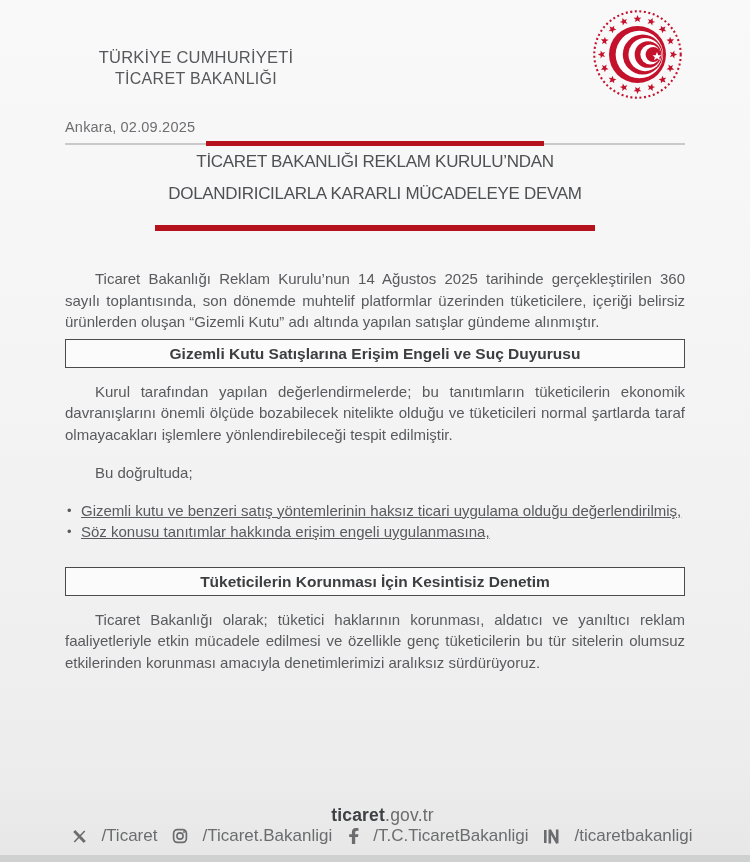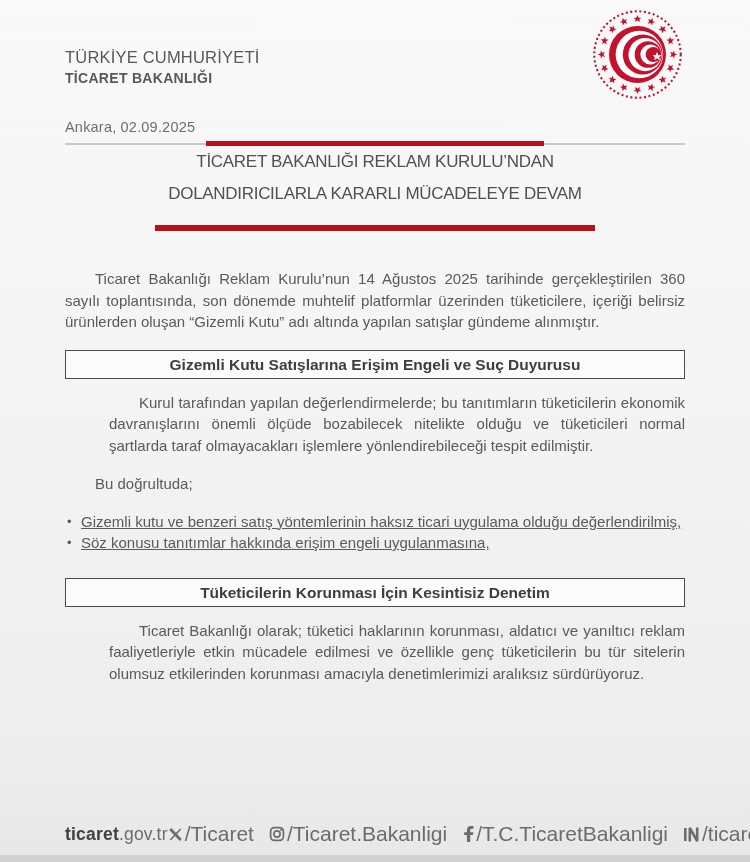--- a/index.html
+++ b/index.html
@@ -9,48 +9,48 @@
     width:750px; height:862px;
     margin:0 auto;
     padding:0 65px;
     font-family:"Liberation Sans","DejaVu Sans",sans-serif;
     color:#595a5d;
     background:linear-gradient(180deg,#f9f9f9 0%,#f4f4f4 45%,#ededed 88%,#e7e7e7 100%);
     overflow:hidden;
   }
   
   .header { display:flex; align-items:center; justify-content:space-between; padding-top:12px; height:96px; }
-  .org-block { width:262px; text-align:left; color:#57585b; line-height:21px; letter-spacing:.2px;margin-top:28px; }
+  .org-block { width:262px; text-align:center; color:#57585b; line-height:21px; letter-spacing:.2px;margin-top:28px; }
   .org-line1 { font-size:16.5px; font-weight:400; }
-  .org-line2 { font-size:14px; font-weight:700; letter-spacing:.3px; }
+  .org-line2 { font-size:16px; font-weight:400; letter-spacing:.3px; }
   .logo-wrap { width:95px; height:95px; flex:0 0 auto; }
   
   .dateline { margin-top:23px; font-size:14.5px; color:#6d6e71; letter-spacing:.2px; }
   .divider { position:relative; margin-top:6px; height:5px; }
   .divider .gray { position:absolute; left:0; right:0; top:1.5px; height:2px; background:#c9cacb; }
   .divider .red  { position:absolute; left:50%; transform:translateX(-50%); top:0; width:338px; height:5px; background:#b5121d; }
   
   .title { text-align:center; font-size:17px; line-height:32px; font-weight:400; color:#4f5053; letter-spacing:-.3px; }
   .headline { margin-top:25px; text-align:center; font-size:25px; line-height:31px; font-weight:700; color:#3d3e40; letter-spacing:-.3px; }
   .red-bar { margin:15px auto 0; width:440px; height:6px; background:#b5121d; }
   
   .para { margin-top:37px; font-size:15px; line-height:21.5px; text-align:justify; text-indent:30px; color:#595a5d; }
-  .para.tight { margin-top:13px;margin-left:44px; }
+  .para.tight { margin-top:13px; }
   .lead-in { margin-top:17px; font-size:15px; line-height:21.5px; text-indent:30px; }
-  .section-box { margin-top:17px; border:1.5px solid #4a4b4d; background:#fbfbfc; text-align:center; padding:4px 6px; }
+  .section-box { margin-top:6px; border:1.5px solid #4a4b4d; background:#fbfbfc; text-align:center; padding:4px 6px; }
   .section-box .hd { font-size:15.5px; font-weight:700; color:#3d3e40; line-height:19px; }
   .bullets { margin-top:16px; list-style:none;text-decoration:underline; }
   .bullets li { position:relative; padding-left:16px; font-size:15px; line-height:21.5px; text-align:justify; color:#595a5d; }
   .bullets li::before { content:"•"; position:absolute; left:2px; top:0; font-size:13px; color:#595a5d; }
   
-  .footer { position:absolute; left:65px; right:50px; bottom:16px; display:flex; align-items:center; justify-content:space-between; }
+  .footer { position:absolute; left:65px; right:50px; bottom:16px; display:flex; align-items:center; justify-content:center;flex-direction:column; }
   .website { font-size:17.5px; color:#6b6c6e; letter-spacing:.2px; }
   .website b { color:#3f4043; font-weight:700; }
   .socials { display:flex; align-items:center; gap:15px; }
-  .social { display:flex; align-items:center; gap:2px; font-size:21px; color:#6b6c6e; cursor:pointer; }
+  .social { display:flex; align-items:center; gap:14px; font-size:17px; color:#6b6c6e; cursor:pointer; }
   .social svg { display:block; }
   .bottom-strip { position:absolute; left:0; right:0; bottom:0; height:7px; background:#cfd0d0; }
 </style>
 </head>
 <body>
 
 <div class="page">
 
   <div class="header">
     <div class="org-block">

